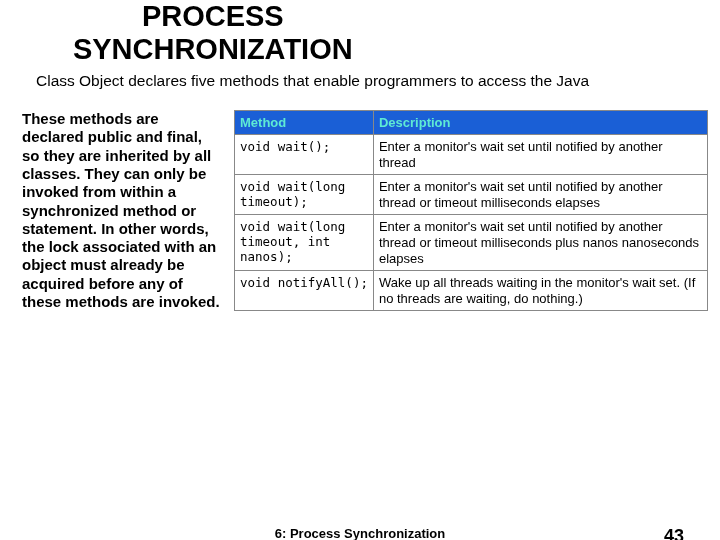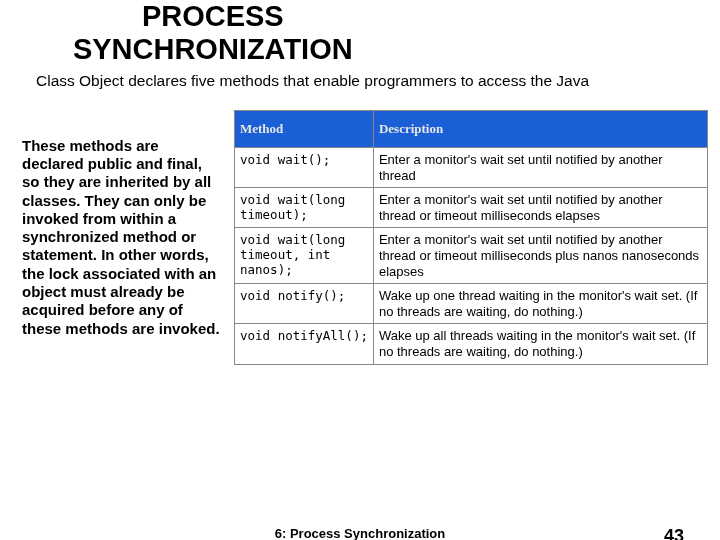--- a/index.html
+++ b/index.html
@@ -52,26 +52,25 @@
   .tablewrap { flex: 1; }
   table {
     width: 100%;
     border-collapse: collapse;
     border: 1px solid #888;
     font-family: Arial, sans-serif;
     font-size: 13px;
   }
   th {
     background: #1a5fd6;
-    color: #e5e5e5;
+    color: #5eead4;
     font-weight: 700;
     text-align: left;
-    padding: 10px 5px;
+    padding: 4px 5px;
     border: 1px solid #888;
-    font-family: Liberation Serif, serif;
   }
   td {
     border: 1px solid #888;
     padding: 4px 5px;
     vertical-align: top;
     line-height: 1.2;
   }
   td.method {
     font-family: "Consolas", "Menlo", monospace;
     font-size: 12.5px;
@@ -125,24 +124,20 @@
 timeout);</td>
         <td>Enter a monitor's wait set until notified by another thread or timeout milliseconds elapses</td>
       </tr>
       <tr>
         <td class="method">void wait(long
 timeout, int
 nanos);</td>
         <td>Enter a monitor's wait set until notified by another thread or timeout milliseconds plus nanos nanoseconds elapses</td>
       </tr>
       <tr>
-        <td class="method">void notify();</td>
-        <td>Wake up one thread waiting in the monitor's wait set. (If no threads are waiting, do nothing.)</td>
-      </tr>
-      <tr>
         <td class="method">void notifyAll();</td>
         <td>Wake up all threads waiting in the monitor's wait set. (If no threads are waiting, do nothing.)</td>
       </tr>
     </tbody>
       </table>
   </div>
 </div>
 
 <div class="footer">
   <span class="footer-center">6: Process Synchronization</span>

